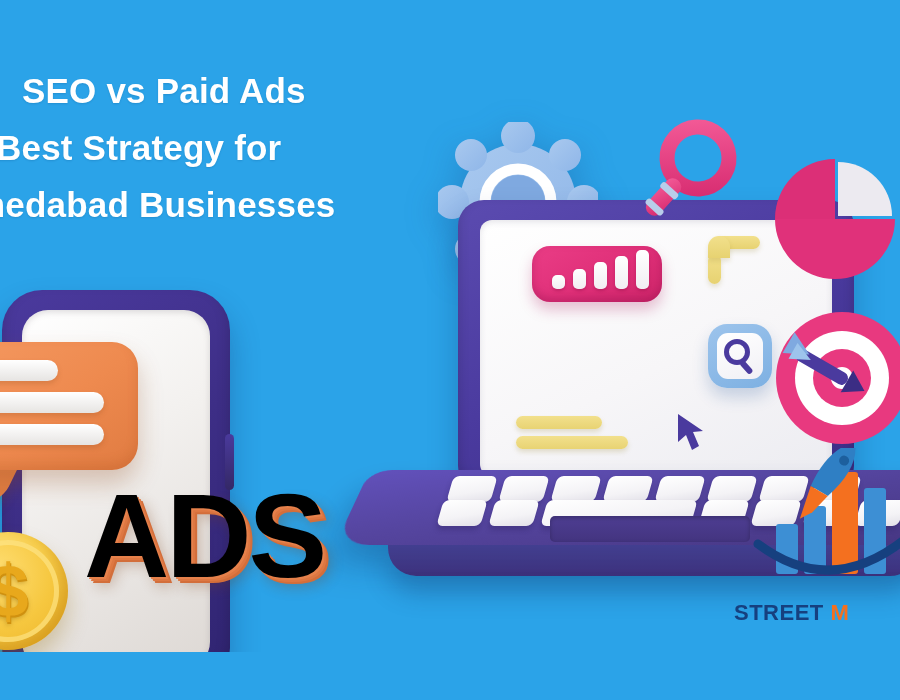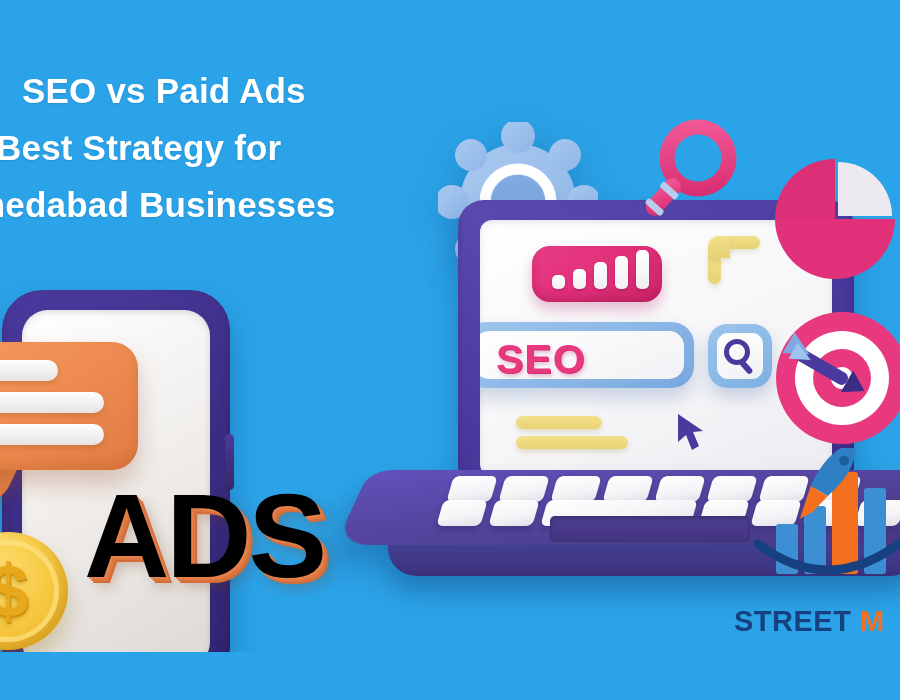--- a/index.html
+++ b/index.html
@@ -186,22 +186,22 @@
   .cursor{position:absolute;left:196px;top:192px;width:30px;height:44px;}
 
   .magnifier{position:absolute;left:268px;top:-2px;width:130px;height:120px;z-index:9;}
   .pie{position:absolute;left:412px;top:38px;width:126px;height:126px;z-index:9;}
   .target{position:absolute;left:412px;top:190px;width:140px;height:140px;z-index:9;}
 
   
   #logo{position:absolute;right:-14px;bottom:4px;width:190px;height:200px;z-index:50;}
   .logo-mark{position:absolute;left:26px;top:0;width:160px;height:140px;}
   .logo-text{
-    position:absolute;left:10px;bottom:10px;white-space:nowrap;
-    font-size:29px;font-weight:bold;letter-spacing:.5px;
+    position:absolute;left:10px;bottom:22px;white-space:nowrap;
+    font-size:22px;font-weight:bold;letter-spacing:.5px;
   }
   .lt-street{color:#16407f;}
   .lt-m{color:#f4701f;}
 </style>
 </head>
 <body>
 
 <div id="stage">
 
   <div class="headline">
@@ -287,25 +287,20 @@
         <span class="bbar" style="left:83px;height:33px;"></span>
         <span class="bbar" style="left:104px;height:39px;"></span>
       </div>
 
       <div class="yelbow">
         <i style="left:0;top:18px;width:13px;height:30px;"></i>
         <i style="left:6px;top:0;width:46px;height:13px;"></i>
         <i style="left:0;top:0;width:22px;height:22px;border-radius:11px 11px 0 0;"></i>
       </div>
 
-      <div class="searchbar">
-        <div class="searchbar-in">
-          <span class="seo-word">SEO</span>
-        </div>
-      </div>
 
       <div class="searchbtn">
         <div class="searchbtn-in">
           <svg width="46" height="46" viewBox="0 0 46 46">
             <circle cx="20" cy="19" r="10.5" fill="none" stroke="#4a3a9e" stroke-width="5"></circle>
             <rect x="26" y="27" width="6" height="15" rx="3" fill="#4a3a9e" transform="rotate(-42 29 34)"></rect>
           </svg>
         </div>
       </div>
 

